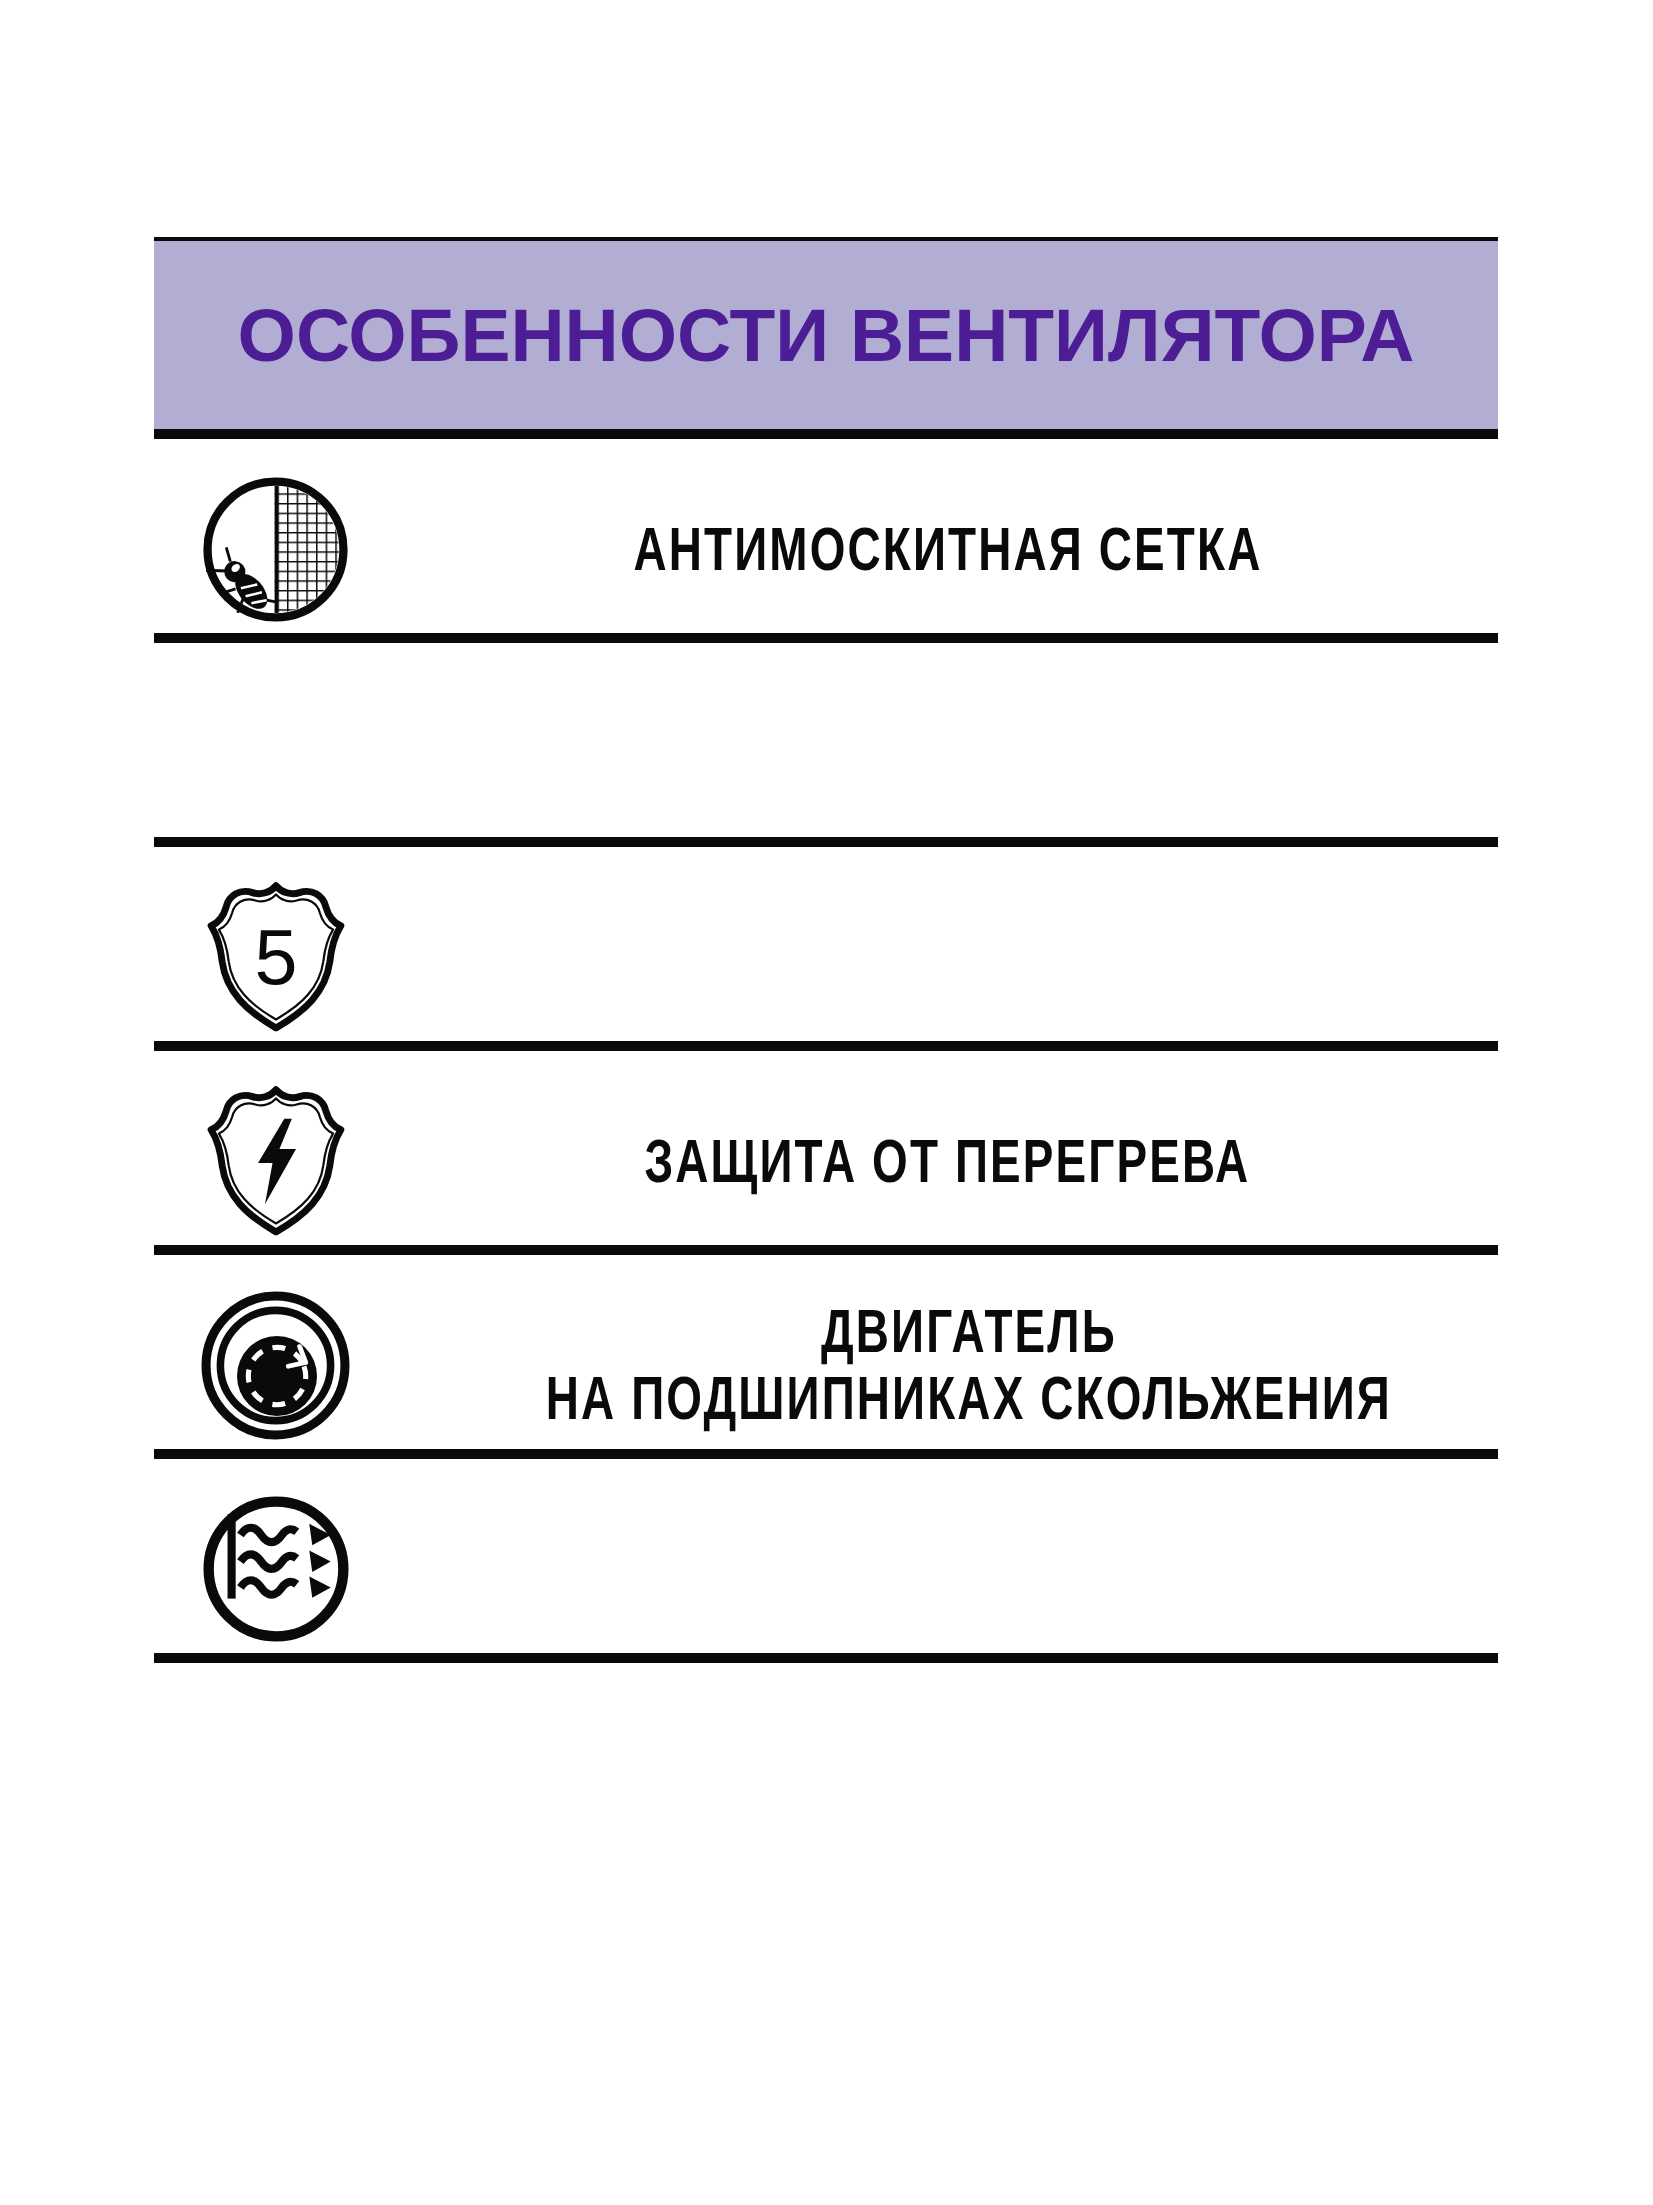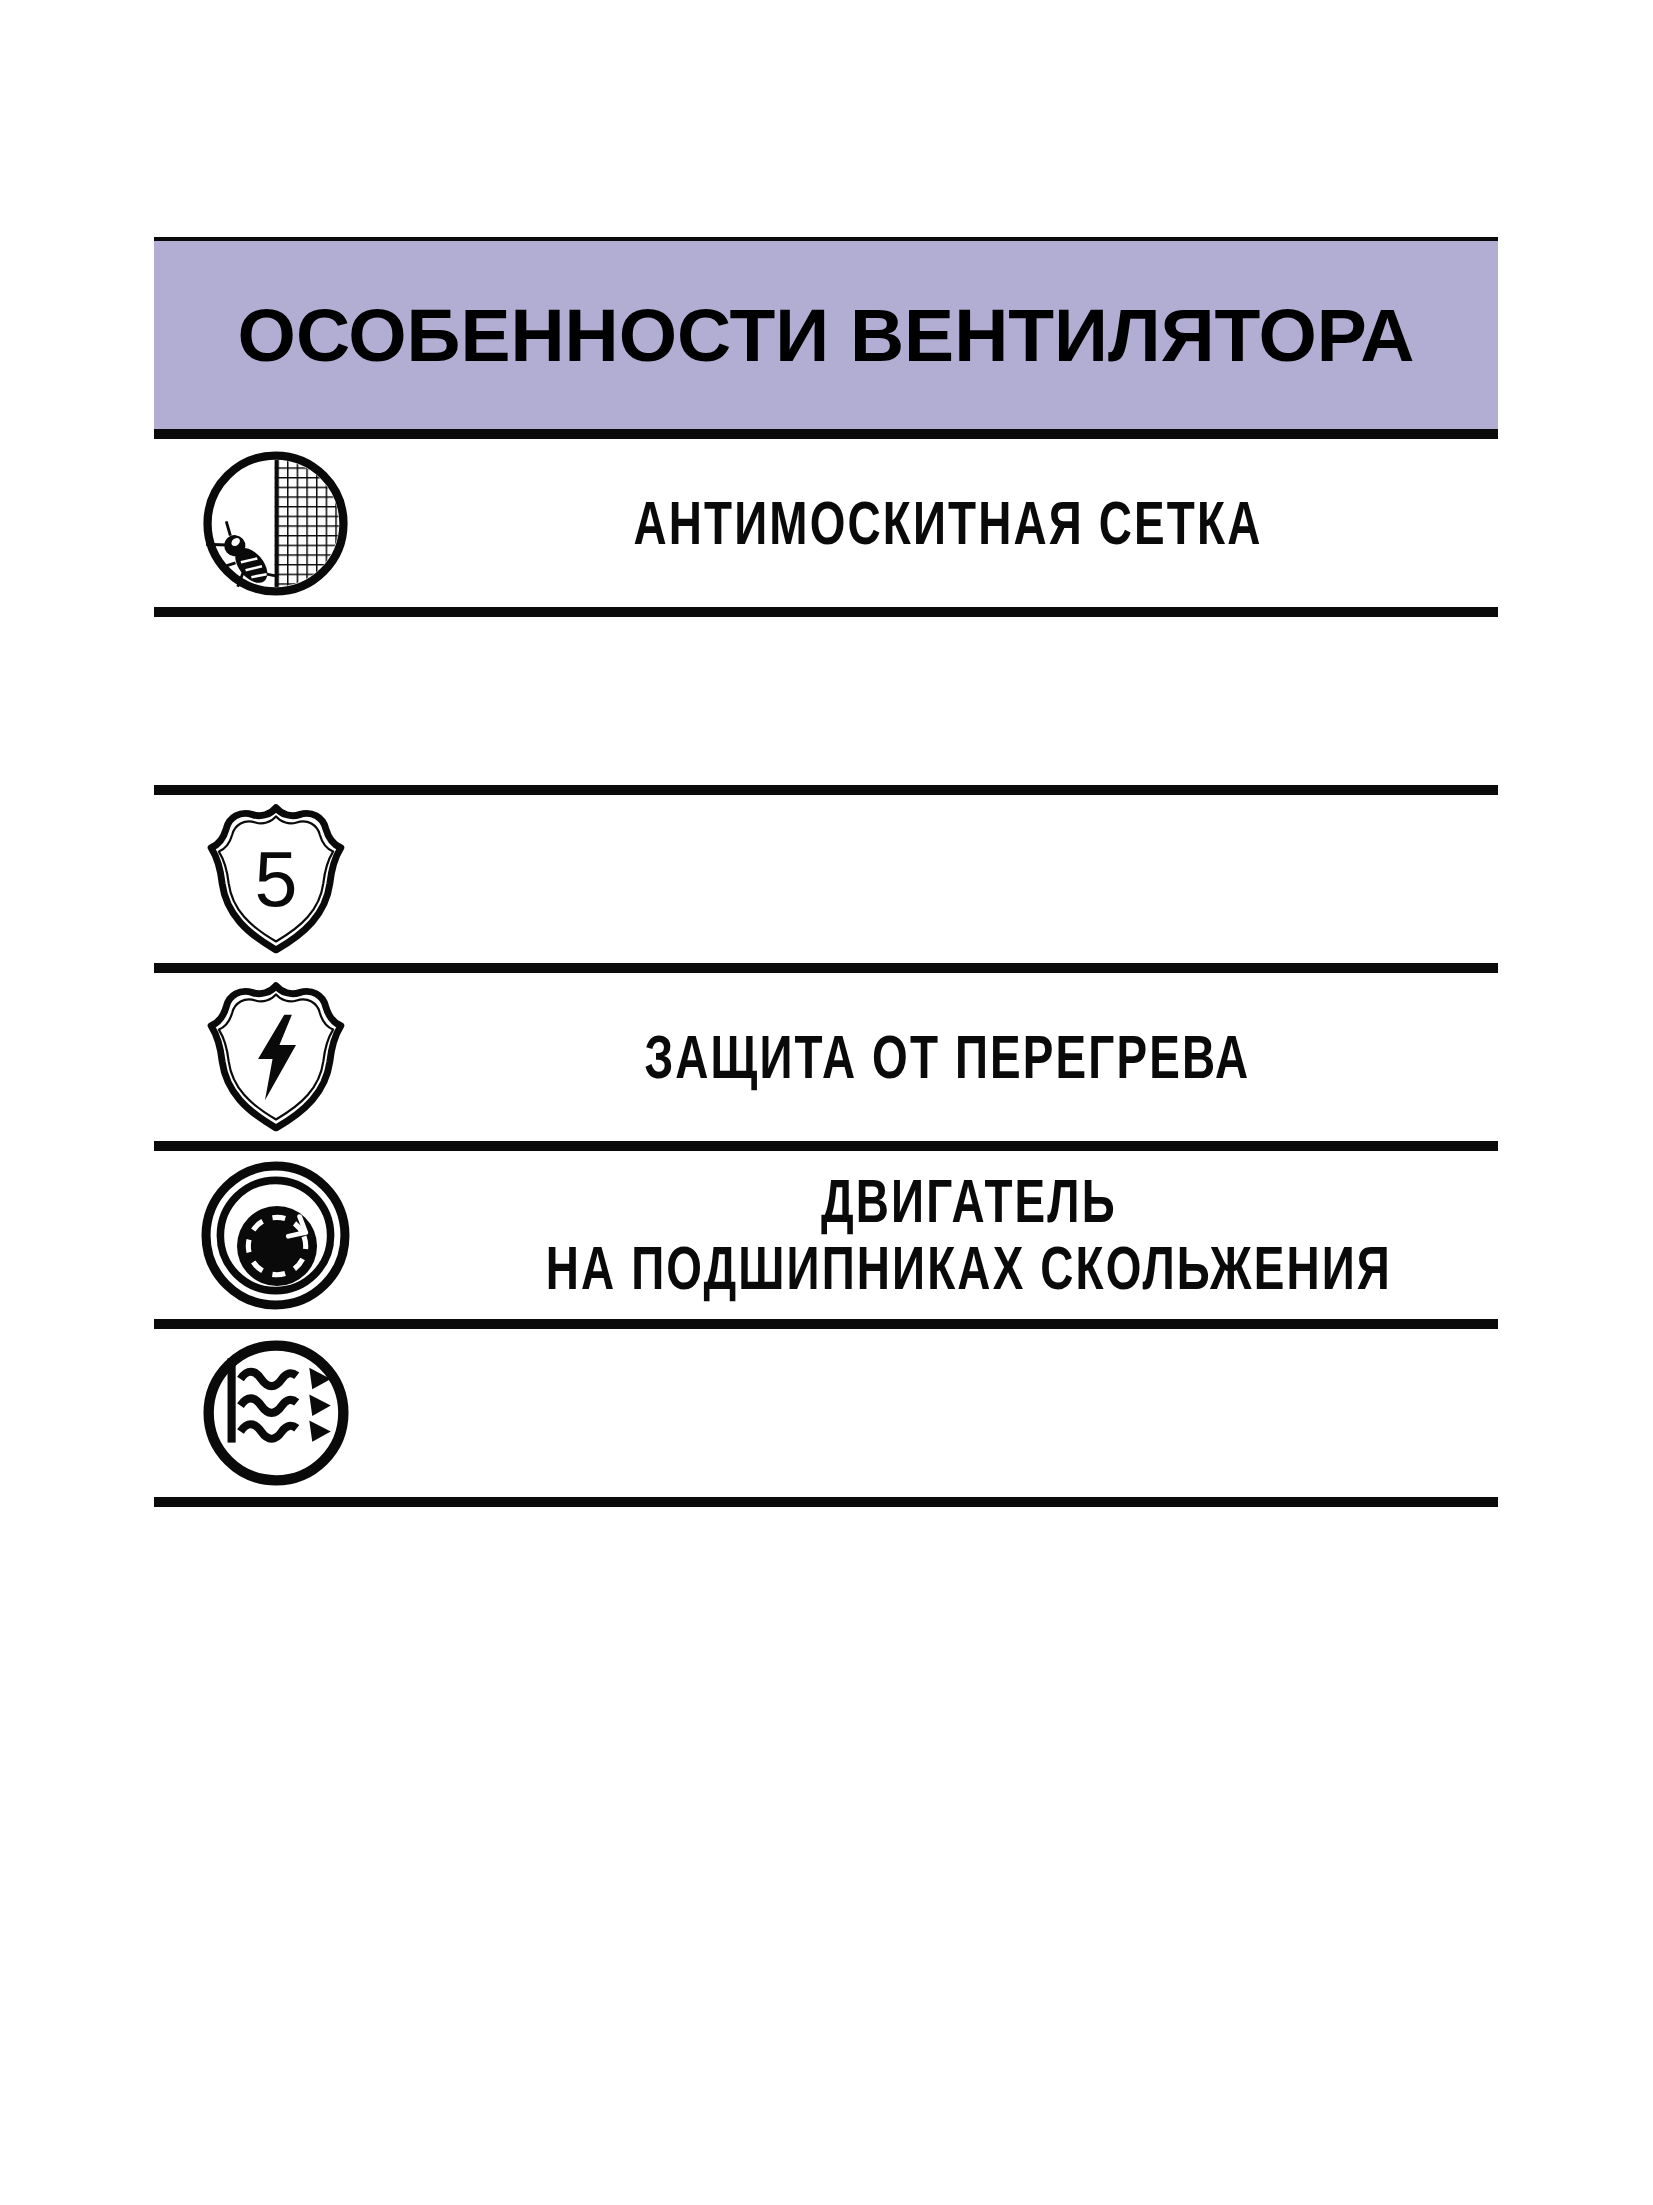--- a/index.html
+++ b/index.html
@@ -14,28 +14,28 @@
 
   .header {
     height:188px;
     background:#b2aed3;
     border-top:4.4px solid #0a0a0a;
     border-bottom:10.3px solid #0a0a0a;
     display:flex; align-items:center; justify-content:center;
   }
   .title {
     margin:4px;
-    font-size:75px; font-weight:700; color:#000000;
+    font-size:75px; font-weight:700; color:#4c1d95;
     letter-spacing:0px; white-space:nowrap;
   }
 
   .row {
     height:168px;
     border-bottom:10.3px solid #0a0a0a;
-    display:flex; align-items:center;
+    display:flex; align-items:center;margin-top:26px;
   }
   .icon-cell { flex:0 0 243px; display:flex; align-items:center; justify-content:center; }
   .label-cell { flex:1 1 auto; display:flex; align-items:center; justify-content:center; }
   .label {
     font-size:62px; font-weight:700; color:#0a0a0a;
     letter-spacing:2.9px; line-height:1.08;
     white-space:nowrap; text-align:center;
     transform:scaleX(.74);
   }
   svg { display:block; }

